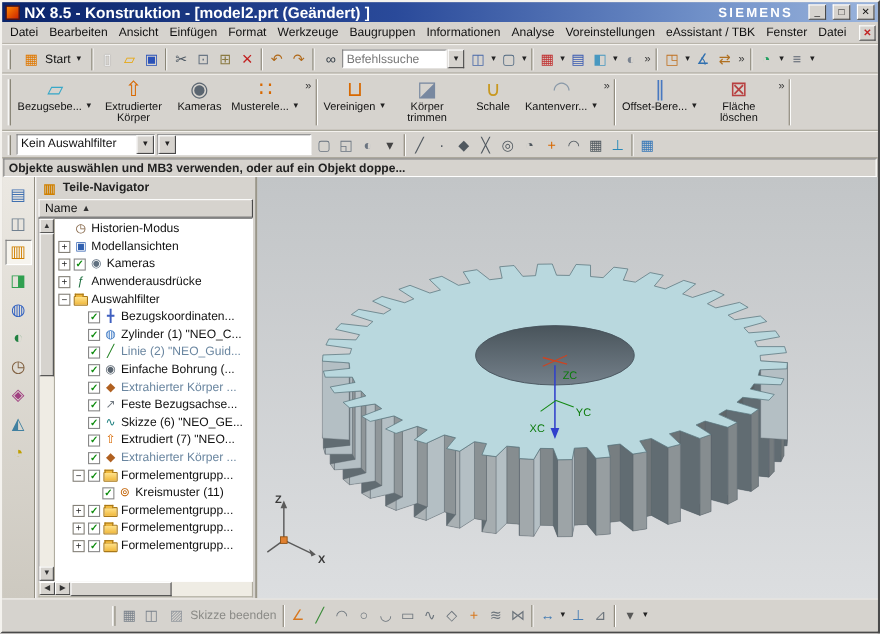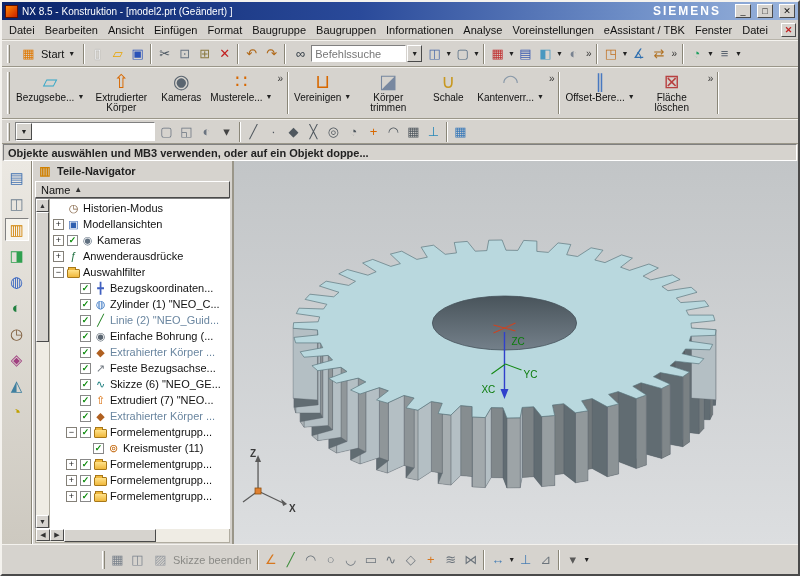--- a/index.html
+++ b/index.html
@@ -2,21 +2,21 @@
 <html><head>
 <meta charset="utf-8">
 <style>
 *{box-sizing:border-box;margin:0;padding:0;font-family:"Liberation Sans",sans-serif;}
 html,body{width:800px;height:576px;overflow:hidden;background:#fff;}
 .window{width:800px;height:576px;background:#d6d3ce;border:2px solid;border-color:#f4f2ee #4a4a4a #4a4a4a #f4f2ee;display:flex;flex-direction:column;}
 
 
 .titlebar{height:18px;flex:none;background:linear-gradient(90deg,#0a246a,#2a4a9a 45%,#7090c8 80%,#9ab4dc);display:flex;align-items:center;gap:4px;padding:0 3px;color:#fff;}
 .nxicon{width:13px;height:13px;flex:none;background:linear-gradient(135deg,#ff8800,#cc2200);border:1px solid #601000;}
-.wtitle{font-size:10px;font-weight:normal;white-space:nowrap;overflow:hidden;flex:1;}
+.wtitle{font-size:14px;font-weight:bold;white-space:nowrap;overflow:hidden;flex:1;}
 .brand{font-size:12px;font-weight:bold;letter-spacing:2px;color:#fff;margin-right:8px;}
 .wbtn{width:16px;height:14px;flex:none;background:#d6d3ce;border:1px solid;border-color:#fff #4a4a4a #4a4a4a #fff;color:#111;font-size:9px;line-height:12px;text-align:center;margin-left:2px;}
 
 
 .menubar{height:20px;flex:none;display:flex;align-items:center;padding:0 2px;background:#d6d3ce;border-bottom:1px solid #b8b4aa;}
 .mitem{font-size:11px;padding:2px 5px;color:#111;white-space:nowrap;}
 .docx{margin-left:auto;width:15px;height:14px;flex:none;background:#d6d3ce;border:1px solid;border-color:#fff #4a4a4a #4a4a4a #fff;color:#c22222;font-weight:bold;font-size:9px;line-height:12px;text-align:center;}
 
 
 .tbar{flex:none;display:flex;align-items:center;padding:0 2px;border-top:1px solid #f4f2ee;border-bottom:1px solid #9a9689;background:#d6d3ce;}
@@ -107,21 +107,21 @@
     <span class="wbtn">✕</span>
   </div>
 
   <div class="menubar">
     <span class="mitems" style="display:flex;align-items:flex-end;">
         <span class="mitem">Datei</span>
         <span class="mitem">Bearbeiten</span>
         <span class="mitem">Ansicht</span>
         <span class="mitem">Einfügen</span>
         <span class="mitem">Format</span>
-        <span class="mitem">Baugruppe</span>
+        <span class="mitem">Werkzeuge</span>
         <span class="mitem">Baugruppen</span>
         <span class="mitem">Informationen</span>
         <span class="mitem">Analyse</span>
         <span class="mitem">Voreinstellungen</span>
         <span class="mitem">eAssistant / TBK</span>
         <span class="mitem">Fenster</span>
         <span class="mitem">Datei</span>
       </span>
     <span class="docx">✕</span>
   </div>
@@ -292,20 +292,24 @@
             <span class="flabel">Fläche löschen</span>
           </div>
         </div>
         <span class="chevt">»</span>
         <span class="sep tall"></span>
       </span>
   </div>
 
   <div class="tbar selbar">
     <span class="grip"></span>
+    <span class="combo w1">
+      <span class="val">Kein Auswahlfilter</span>
+      <span class="cb">▼</span>
+    </span>
     <span class="combo w2">
       <span class="cb">▼</span>
     </span>
     <span id="sel-icons" style="display:flex;align-items:center;gap:1px;">
         <span class="tw">
           <span class="ti" style="color: rgb(106, 116, 128);">▢</span>
         </span>
         <span class="tw">
           <span class="ti" style="color: rgb(106, 116, 128);">◱</span>
         </span>

